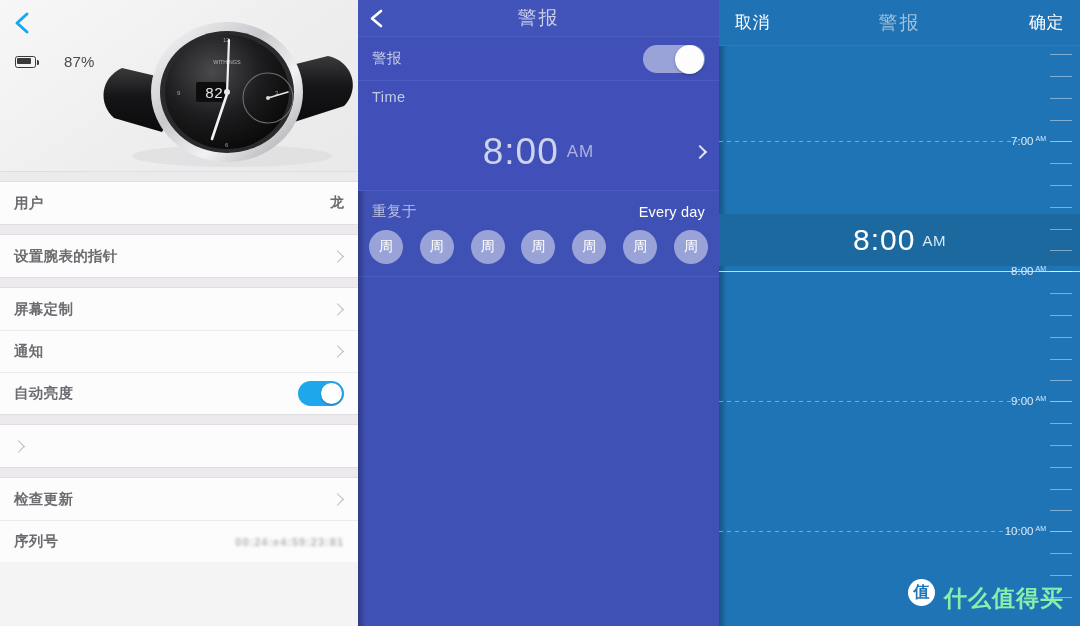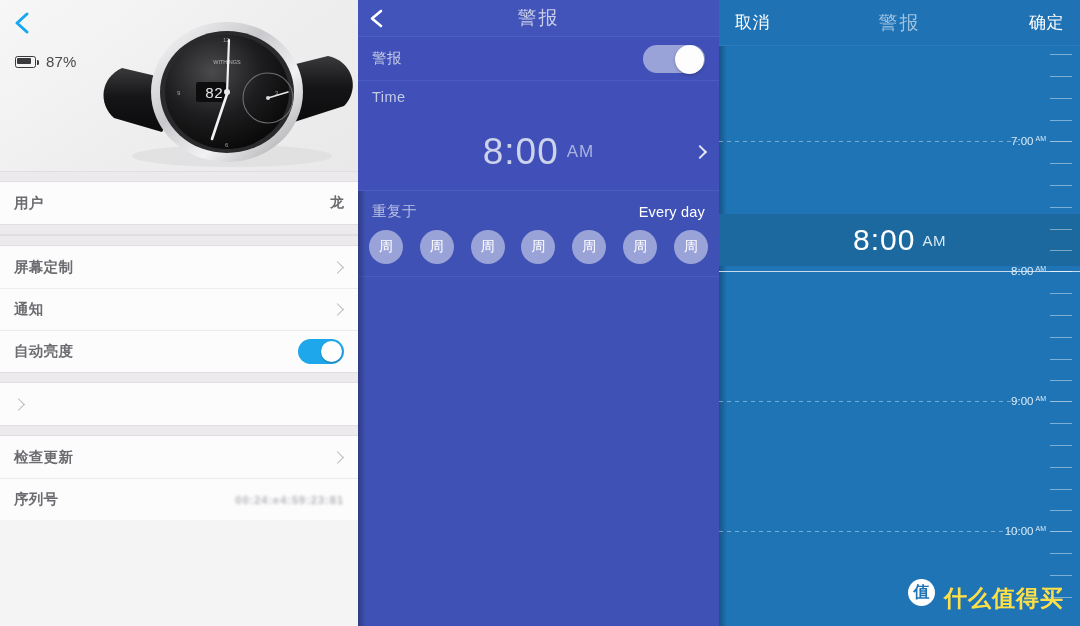--- a/index.html
+++ b/index.html
@@ -23,21 +23,21 @@
     width: 100%; height: 171px;
     background: linear-gradient(145deg,#f7f7f7 0%,#eeeeef 55%,#e9e9ea 100%);
     overflow: hidden;
   }
   .back-chevron {
     position: absolute; left: 10px; top: 10px;
     width: 26px; height: 26px;
   }
   .battery-row {
     position: absolute; left: 15px; top: 53px;
-    display: flex; align-items: center; gap: 7px;
+    display: flex; align-items: center; gap: 25px;
   }
   .batt-icon { width: 24px; height: 12px; position: relative; }
   .batt-icon .shell {
     position: absolute; left:0; top:0; width:21px; height:12px;
     border: 1.6px solid #3a3a3c; border-radius: 2.5px;
   }
   .batt-icon .fill {
     position: absolute; left:2px; top:2px; width:14px; height:6px;
     background: #3a3a3c; border-radius: 1px;
   }
@@ -203,21 +203,21 @@
   .watermark {
     position: absolute; right: 16px; bottom: 12px;
     display: flex; align-items: center; gap: 9px;
   }
   .wm-logo {
     width: 27px; height: 27px; border-radius: 50%;
     background: #ffffff; color: #1f74b6;
     display:flex; align-items:center; justify-content:center;
     font-size: 16px; font-weight: bold;
   }
-  .wm-text { font-size: 23px; color: #fde047; font-weight: bold; letter-spacing: 1px; margin-top: 13px; }
+  .wm-text { font-size: 23px; color: #86efac; font-weight: bold; letter-spacing: 1px; margin-top: 13px; }
 
   .panel-edge {
     position:absolute; top:0; bottom:0; width: 8px;
     background: linear-gradient(to right, rgba(0,0,0,.28), rgba(0,0,0,0));
     pointer-events:none;
   }
 </style>
 </head>
 <body>
 
@@ -287,20 +287,24 @@
     <div class="sec">
       <div class="row">
         <span class="label">用户</span>
         <span class="value">龙</span>
       </div>
     </div>
 
     <div class="sec-gap"></div>
 
     <div class="sec">
+      <div class="row">
+        <span class="label">设置腕表的指针</span>
+        <span class="chev"></span>
+      </div>
     </div>
 
     <div class="sec-gap"></div>
 
     <div class="sec">
       <div class="row">
         <span class="label">屏幕定制</span>
         <span class="chev"></span>
       </div>
       <div class="row">

